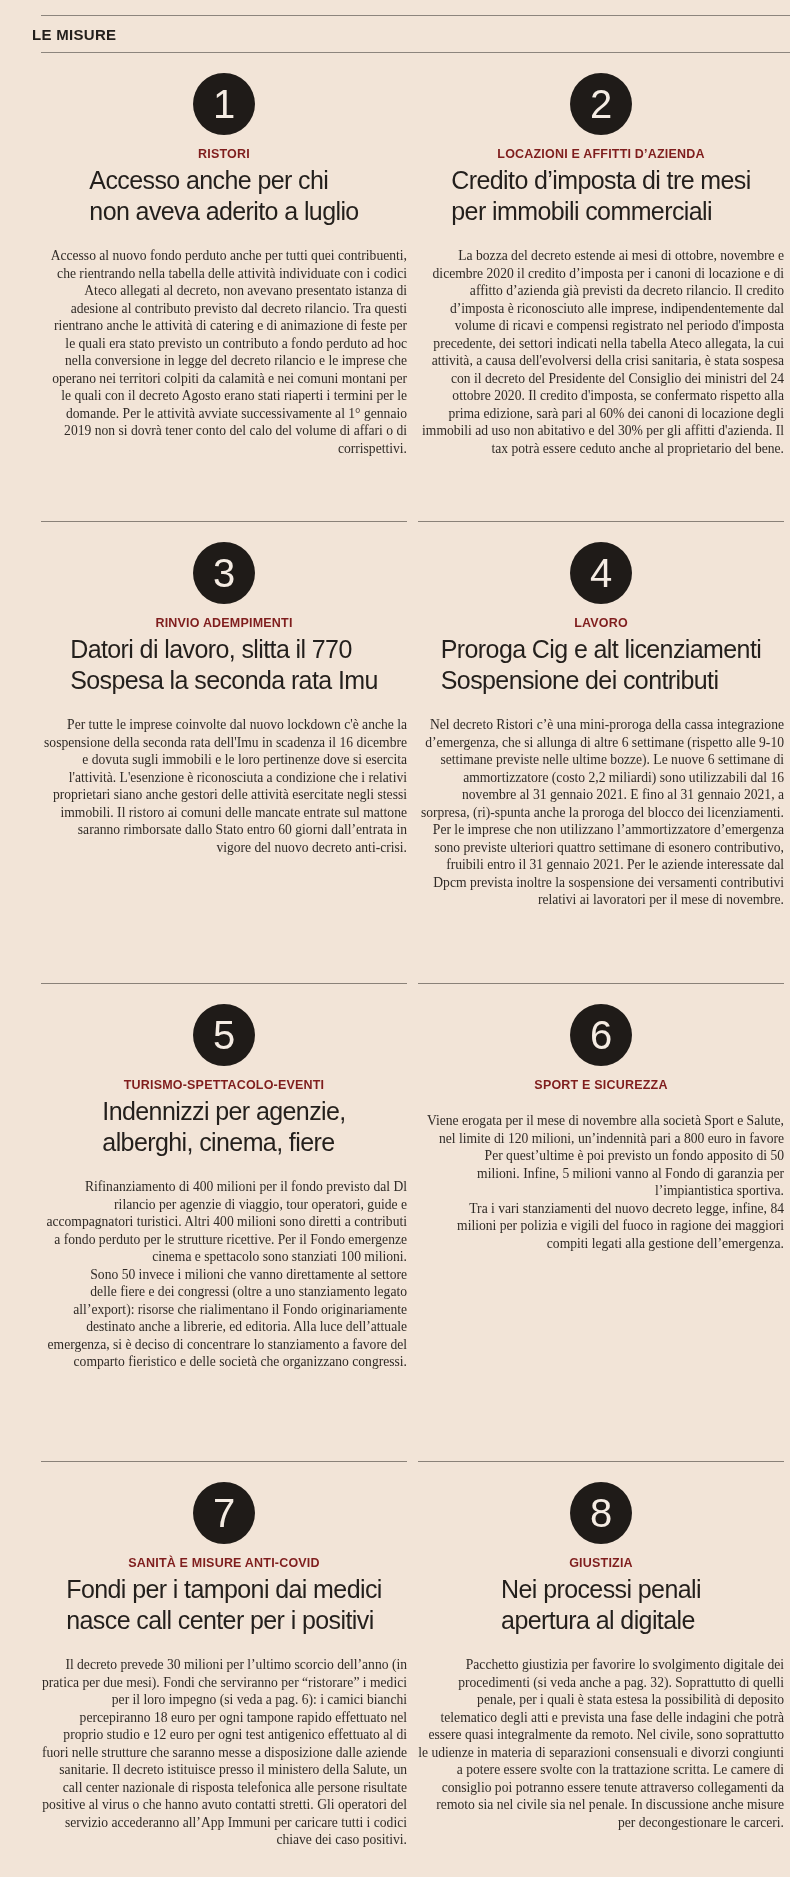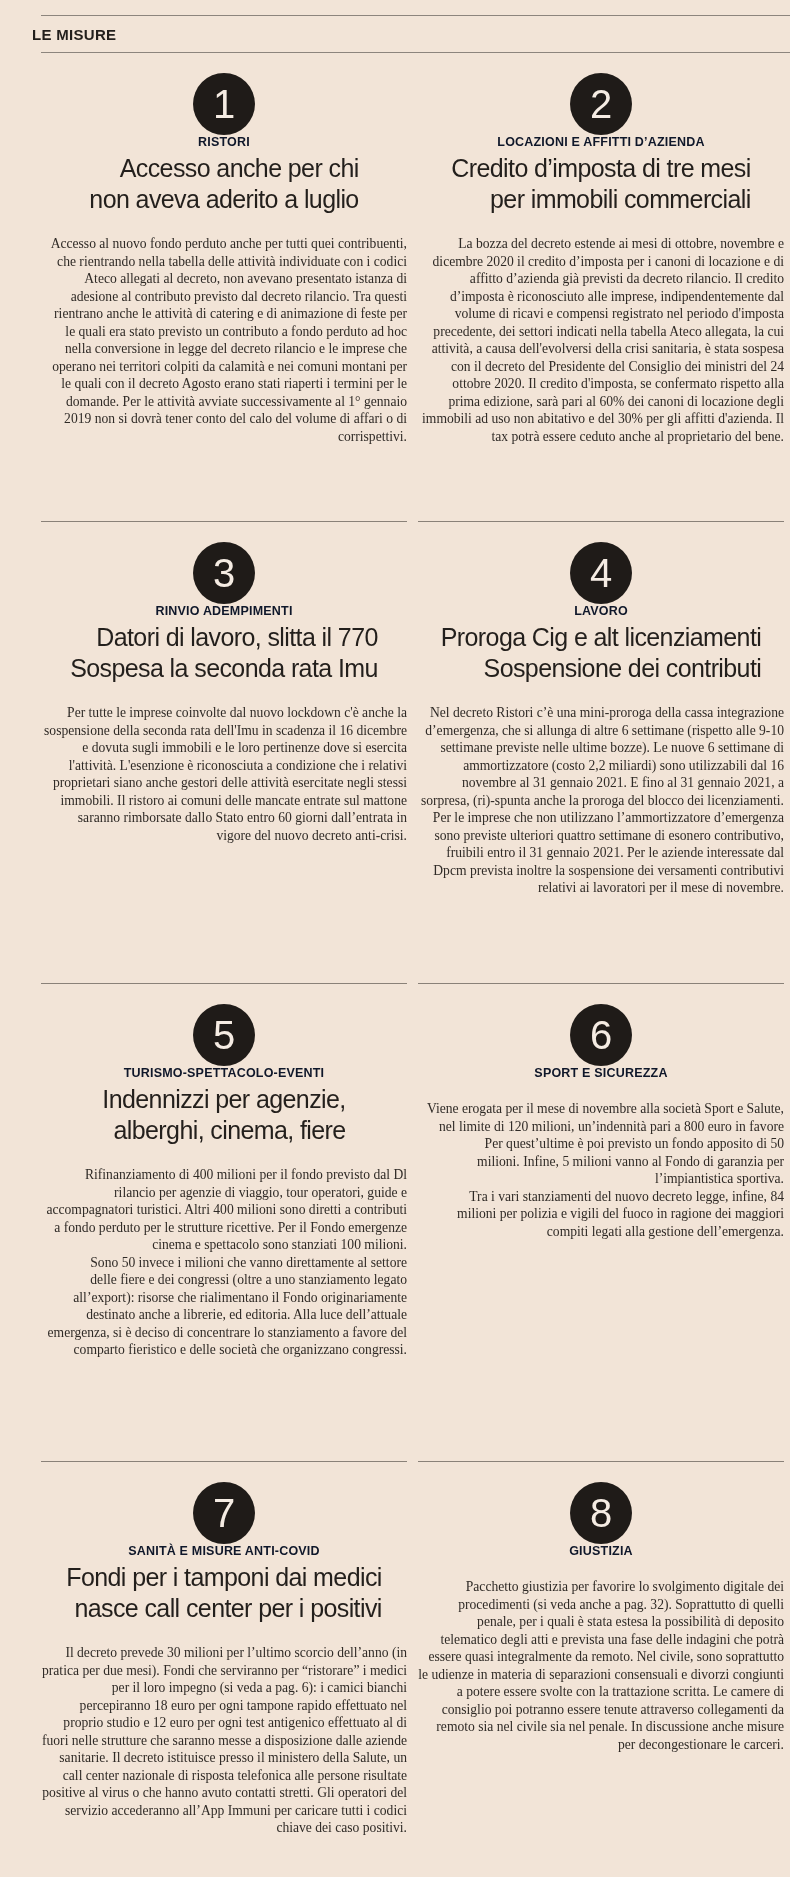--- a/index.html
+++ b/index.html
@@ -23,28 +23,28 @@
   }
   .card { position:relative; border-bottom:1.5px solid #8a8178; }
   .card .inner { display:flex; flex-direction:column; align-items:center; padding-top:20px; }
   .num {
     width:62px; height:62px; border-radius:50%;
     background:#1f1b18; color:#f5ece3;
     display:flex; align-items:center; justify-content:center;
     font-family:"Liberation Sans", sans-serif; font-size:40px; font-weight:normal; line-height:1;
   }
   .cat {
-    margin-top:0;
+    margin-top:12px;
     font-family:"Liberation Sans", sans-serif; font-weight:bold;
-    font-size:12.5px; color:#0f172a; letter-spacing:0.2px; text-align:center;
+    font-size:12.5px; color:#7f1d1d; letter-spacing:0.2px; text-align:center;
   }
   .title {
     margin-top:4px;
     font-family:"Liberation Sans", sans-serif; font-size:25px; line-height:31px;
-    color:#231f1c; text-align:right; letter-spacing:-0.6px; white-space:pre-line;
+    color:#231f1c; text-align:left; letter-spacing:-0.6px; white-space:pre-line;
   }
   .body {
     align-self:stretch;
     margin-top:20px; margin-bottom:22px;
     font-size:13.6px; line-height:17.5px; color:#2f2a26;
     text-align:right;
   }
   .body p { margin:0; }
   .body p + p { text-indent:22px; }
   .r1 { height:468px; }
@@ -143,19 +143,21 @@
     <div class="body">
       <p>Il decreto prevede 30 milioni per l’ultimo scorcio dell’anno (in pratica per due mesi). Fondi che serviranno per “ristorare” i medici per il loro impegno (si veda a pag. 6): i camici bianchi percepiranno 18 euro per ogni tampone rapido effettuato nel proprio studio e 12 euro per ogni test antigenico effettuato al di fuori nelle strutture che saranno messe a disposizione dalle aziende sanitarie. Il decreto istituisce presso il ministero della Salute, un call center nazionale di risposta telefonica alle persone risultate positive al virus o che hanno avuto contatti stretti. Gli operatori del servizio accederanno all’App Immuni per caricare tutti i codici chiave dei caso positivi.</p>
     </div>
   </div>
     </div>
 
   <div class="card r4">
       <div class="inner">
     <div class="num">8</div>
     <div class="cat">GIUSTIZIA</div>
+    <div class="title">Nei processi penali
+apertura al digitale</div>
     <div class="body">
       <p>Pacchetto giustizia per favorire lo svolgimento digitale dei procedimenti (si veda anche a pag. 32). Soprattutto di quelli penale, per i quali è stata estesa la possibilità di deposito telematico degli atti e prevista una fase delle indagini che potrà essere quasi integralmente da remoto. Nel civile, sono soprattutto le udienze in materia di separazioni consensuali e divorzi congiunti a potere essere svolte con la trattazione scritta. Le camere di consiglio poi potranno essere tenute attraverso collegamenti da remoto sia nel civile sia nel penale. In discussione anche misure per decongestionare le carceri.</p>
     </div>
   </div>
     </div>
 
 </div>
 
 </body></html>

